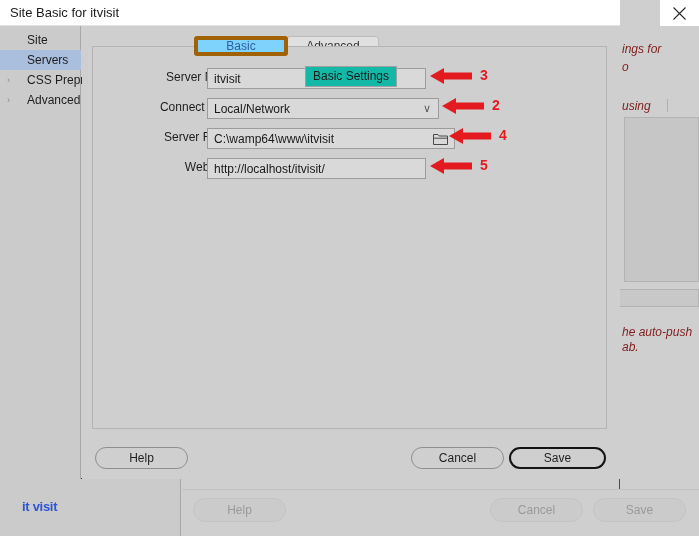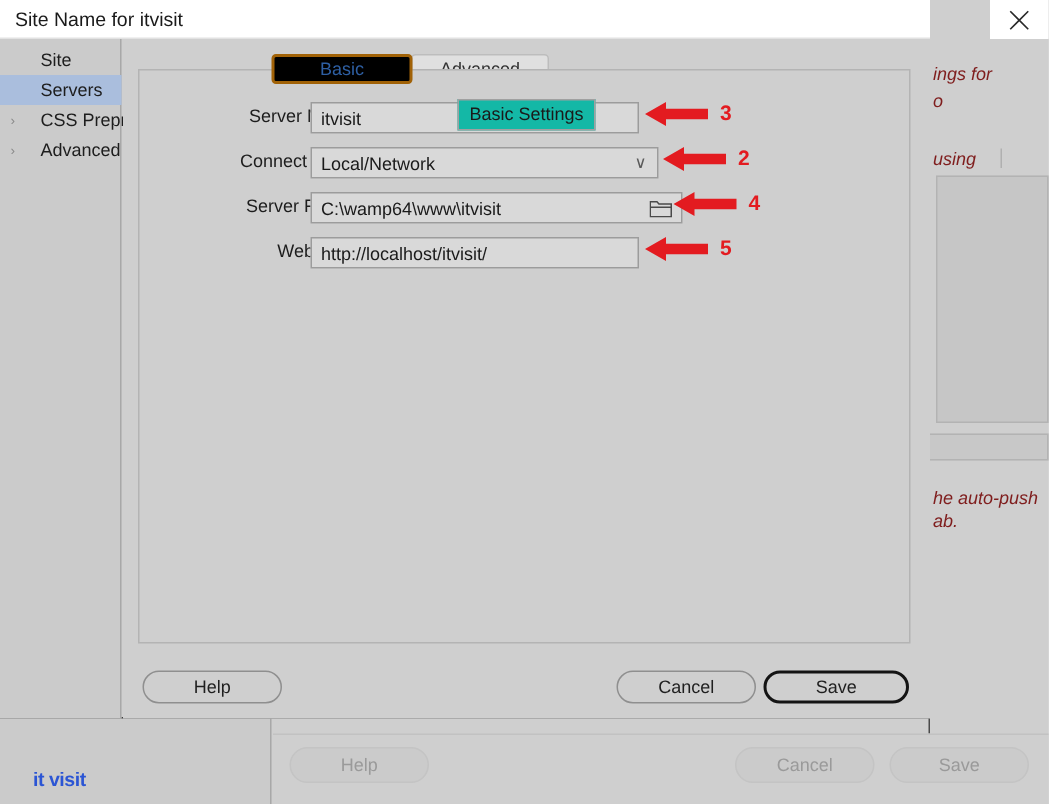--- a/index.html
+++ b/index.html
@@ -17,21 +17,21 @@
     width: 699px; height: 536px;
     background: #cfcfcf;
   }
   #bg-left-panel {
     position: absolute; left: 0; top: 25px;
     width: 181px; height: 511px;
     background: #cbcbcb;
     border-right: 1px solid #a8a8a8;
   }
   #bg-logo {
-    position: absolute; left: 22px; top: 512px;
+    position: absolute; left: 22px; top: 499px;
     font-size: 13px; font-weight: bold;
     color: #2b55d4;
     letter-spacing: -0.3px;
   }
   #bg-main-panel {
     position: absolute; left: 182px; top: 25px;
     width: 517px; height: 511px;
     background: #cfcfcf;
   }
   #bg-vline {
@@ -152,27 +152,27 @@
     height: 20px;
     display: flex;
   }
   .tab {
     height: 20px;
     font-size: 12px;
     display: flex; align-items: center; justify-content: center;
     padding: 0 16px;
   }
   .tab.active {
-    background: #000000;
-    border: 2px solid #a16207;
+    background: #7dd3fc;
+    border: 4px solid #a16207;
     border-radius: 3px;
     color: #2e5fa3;
     min-width: 94px;
     margin-right: -1px;
-    position: relative; z-index: 2;
+    position: relative; z-index: 2; margin-left: 13px;
   }
   .tab.inactive {
     background: #e0e0e0;
     border: 1px solid #bdbdbd;
     border-radius: 3px;
     color: #333333;
     min-width: 92px;
   }
 
   
@@ -278,21 +278,21 @@
 
   <div id="bg-bottom-bar"></div>
   <div class="bg-btn" id="bg-btn-help">Help</div>
   <div class="bg-btn" id="bg-btn-cancel">Cancel</div>
   <div class="bg-btn" id="bg-btn-save">Save</div>
 </div>
 
 <div id="dialog">
 
   <div id="titlebar">
-    <div id="title-text">Site Name for itvisit</div>
+    <div id="title-text">Site Basic for itvisit</div>
   </div>
 
   <div id="sidebar">
 
     <div class="tree-item" id="tree-site">
       <span class="label">Site</span>
     </div>
 
     <div class="tree-item selected" id="tree-servers">
       <span class="label">Servers</span>

